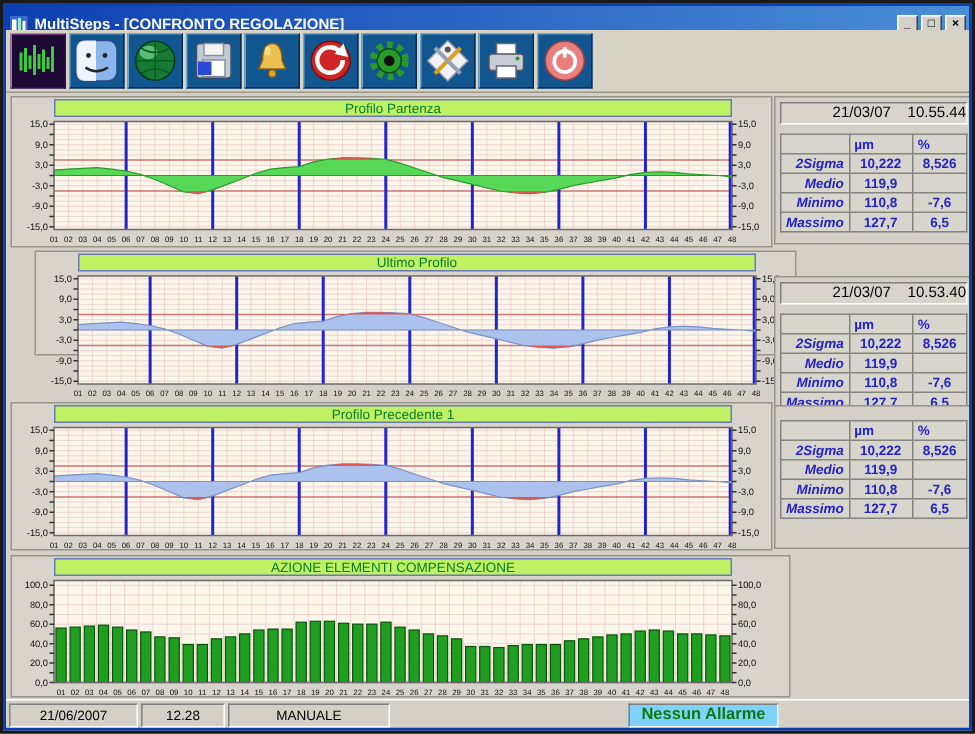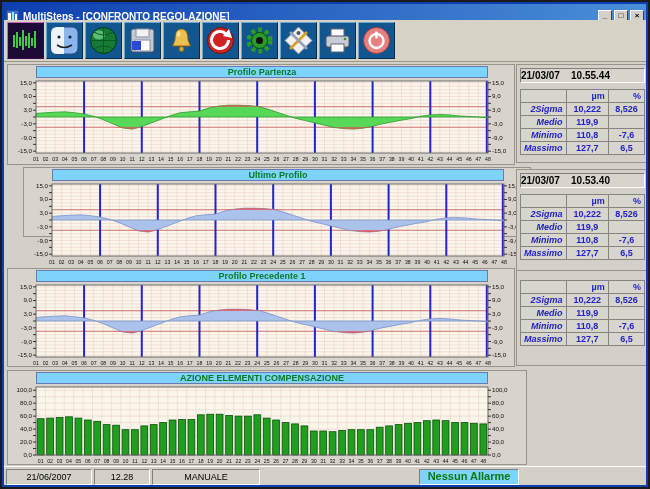--- a/index.html
+++ b/index.html
@@ -23,35 +23,35 @@
   .toolbar{position:absolute;left:0;top:16px;width:100%;height:42px;
     background:#d6d2c6;border-bottom:1px solid #9a968a;display:flex;
     align-items:center;padding:2px 3px;gap:2px;}
   .tbtn{width:37px;height:37px;background:#11568e;border:1px solid;
     border-color:#6aa6d0 #082c4e #082c4e #6aa6d0;display:flex;
     align-items:center;justify-content:center;padding:0;}
   .tbtn.selected{background:#1c0a34;border-color:#c468c4 #3a0a50 #3a0a50 #c468c4;}
   
   .chart-panel{position:absolute;background:#d8d4cb;border:1px solid #98948a;}
   .chart-header{position:absolute;left:28px;top:1px;width:452px;height:12px;
-    background:#7dd3fc;border:1px solid #6a7ab8;text-align:center;
-    font-size:9px;font-weight:bold;color:#0a7a2a;line-height:11px;}
+    background:#bef264;border:1px solid #6a7ab8;text-align:center;
+    font-size:9px;font-weight:normal;color:#0a7a2a;line-height:11px;}
   .chart-svg{position:absolute;left:0;top:14px;}
   
   .info-panel{position:absolute;left:512px;width:133px;background:#d4d0c8;
     border:1px solid #98948a;padding:3px;}
   .dt{border:1px solid;border-color:#808080 #fff #fff #808080;background:#d8d4cc;
-    font-size:10px;font-weight:bold;color:#000;text-align:left;height:15px;
+    font-size:10px;font-weight:normal;color:#000;text-align:right;height:15px;
     line-height:14px;white-space:pre;}
   .stats{width:100%;border-collapse:collapse;margin-top:6px;}
   .stats td{border:1px solid #848480;background:#d8d5cc;height:13px;
     font-size:9px;font-weight:bold;color:#2222c8;padding:0 3px;}
   .stats td.lbl{text-align:right;font-style:italic;}
   .stats td.val{text-align:center;}
-  .stats td.hdr{text-align:right;margin-top:40px;}
+  .stats td.hdr{text-align:left;margin-top:40px;}
   
   .statusbar{position:absolute;left:0;top:462px;width:100%;height:20px;
     background:#d4d0c8;border-top:1px solid #fff;}
   .seg{position:absolute;top:2px;height:16px;border:1px solid;
     border-color:#808080 #fff #fff #808080;font-size:9px;color:#000;
     text-align:center;line-height:14px;background:#d4d0c8;}
   .seg.brand{background:#fff;font-weight:bold;font-size:20px;
     letter-spacing:5px;line-height:13px;color:#000;
     font-family:Liberation Sans, sans-serif;margin-top:44px;}
   .seg.alarm{background:#7dd3fc;color:#0a7a0a;font-weight:bold;font-size:11px;line-height:13px;}
@@ -899,21 +899,21 @@
             <td class="val">-7,6</td>
           </tr>
           <tr>
             <td class="lbl">Massimo</td>
             <td class="val">127,7</td>
             <td class="val">6,5</td>
           </tr>
         </tbody>
       </table>
   </div>
-  <div class="info-panel" style="top:165px;height:120px">
+  <div class="info-panel" style="top:180px;height:120px">
     <div class="dt">21/03/07    10.53.40</div>
     <table class="stats">
         <tbody>
           <tr>
             <td class="hdr" style="width:44px"></td>
             <td class="hdr">µm</td>
             <td class="hdr">%</td>
           </tr>
           <tr>
             <td class="lbl">2Sigma</td>

